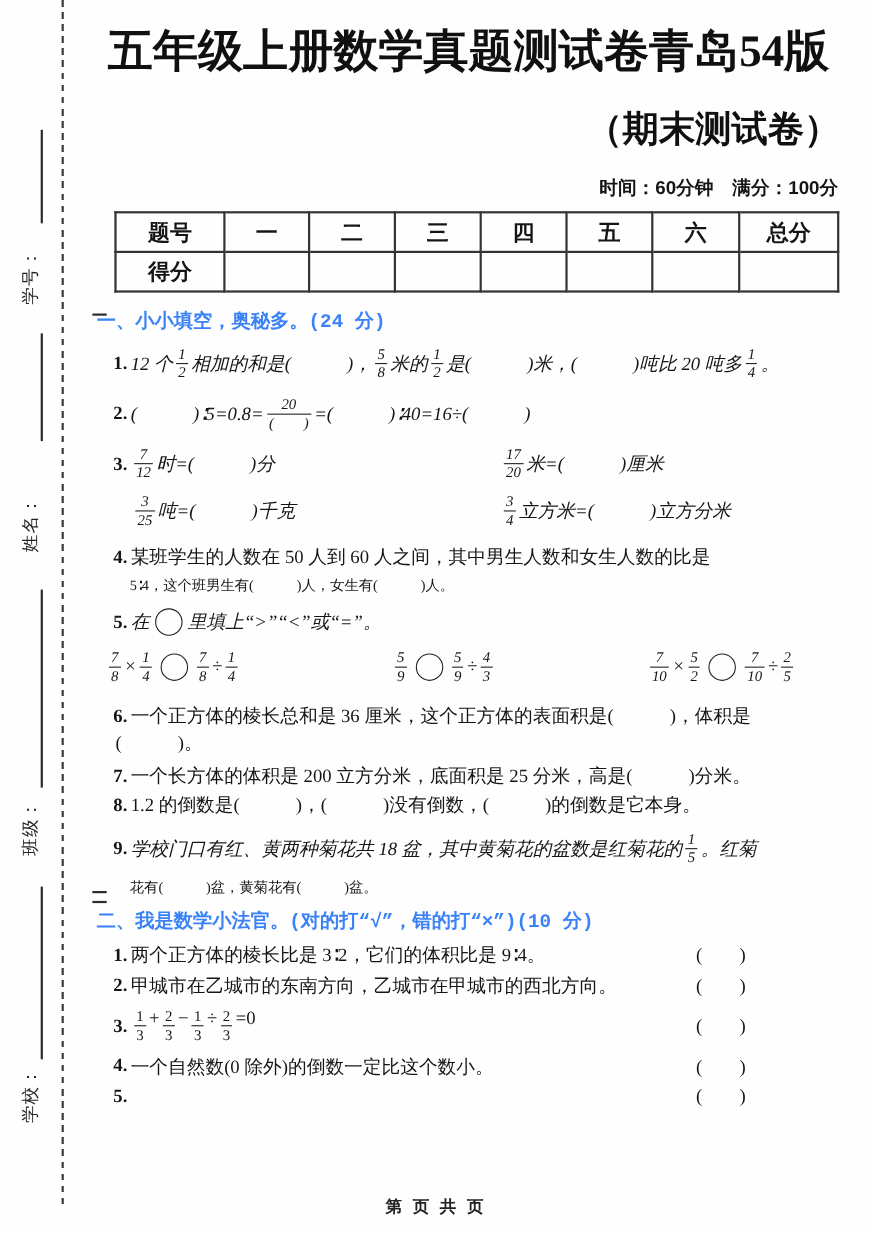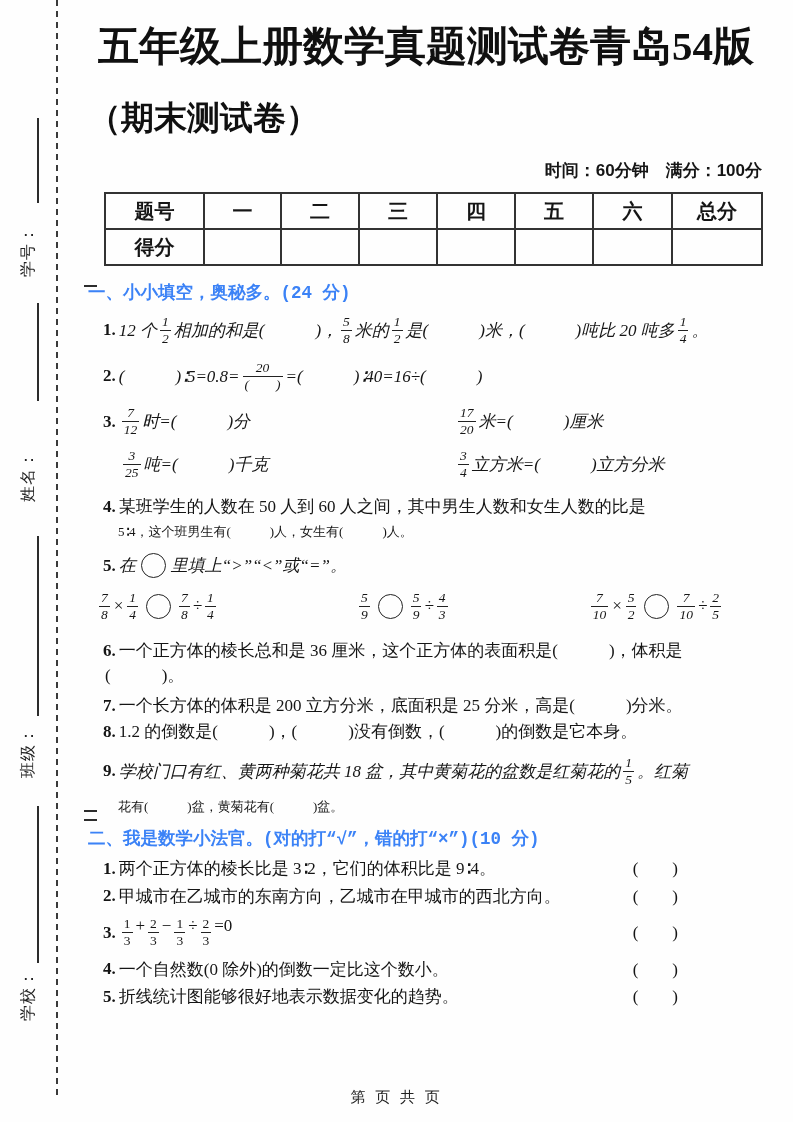--- a/index.html
+++ b/index.html
@@ -21,21 +21,21 @@
     transform:rotate(-90deg);font-size:16px;letter-spacing:1px;color:#222;
   }
   .fold-mark{position:absolute;left:84px;width:13px;height:2px;background:#2c2c2c;}
 
   
   .content{position:absolute;left:88px;top:0;width:676px;}
   .title{
     margin:22px 0 0 0;text-align:center;font-size:41px;line-height:48px;
     font-weight:bold;letter-spacing:0px;color:#101010;
   }
-  .subtitle{margin:28px 0 0 0;text-align:left;font-size:33px;line-height:40px;font-weight:bold;color:#101010;}
+  .subtitle{margin:28px 0 0 0;text-align:right;font-size:33px;line-height:40px;font-weight:bold;color:#101010;}
   .meta{margin-top:22px;text-align:right;font-size:17px;line-height:22px;font-weight:bold;padding-right:2px;}
 
   .score-table{margin:10px 0 0 16px;border-collapse:collapse;table-layout:fixed;}
   .score-table td{
     border:2px solid #333;height:34px;text-align:center;vertical-align:middle;
     font-size:20px;font-weight:bold;font-family:"Liberation Sans","DejaVu Sans",sans-serif;
     padding:0;
   }
 
   .sec{margin:16px 0 0 0;font-size:17.5px;line-height:22px;font-weight:bold;
@@ -66,21 +66,21 @@
 
   .comps{display:flex;align-items:center;justify-content:space-between;
          width:628px;padding-left:8px;font-size:17px;}
 
   .jrow{display:flex;align-items:center;width:575px;padding-left:15px;font-size:17px;}
   .jtext{display:flex;align-items:flex-start;flex-wrap:wrap;}
   .jbr{margin-left:auto;white-space:pre;}
 
   .pg-footer{
     position:absolute;left:0;top:1088px;width:100%;text-align:center;
-    font-size:15px;letter-spacing:3px;color:#222;
+    font-size:15px;letter-spacing:3px;color:#222;font-weight:bold;
   }
 </style>
 </head>
 <body>
 
 <div class="page">
 
   <aside>
     <div class="bind-line"></div>
 
@@ -301,21 +301,18 @@
     </div>
     <div class="jrow" style="min-height:28px">
       <span class="qnum">4.</span>
       <span class="jtext">
           <span>一个自然数(0 除外)的倒数一定比这个数小。</span>
         </span>
       <span class="jbr">(　　)</span>
     </div>
     <div class="jrow" style="min-height:27px">
       <span class="qnum">5.</span>
-      <span class="jtext">
-          <span>折线统计图能够很好地表示数据变化的趋势。</span>
-        </span>
       <span class="jbr">(　　)</span>
     </div>
   </main>
 
   <footer class="pg-footer">第 页 共 页</footer>
 </div>
 
 </body></html>

